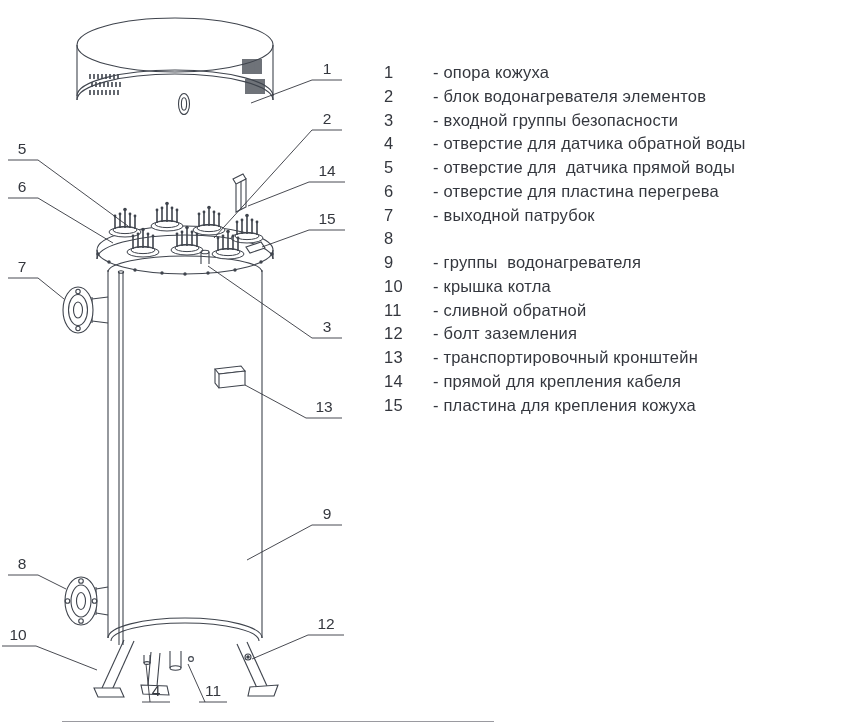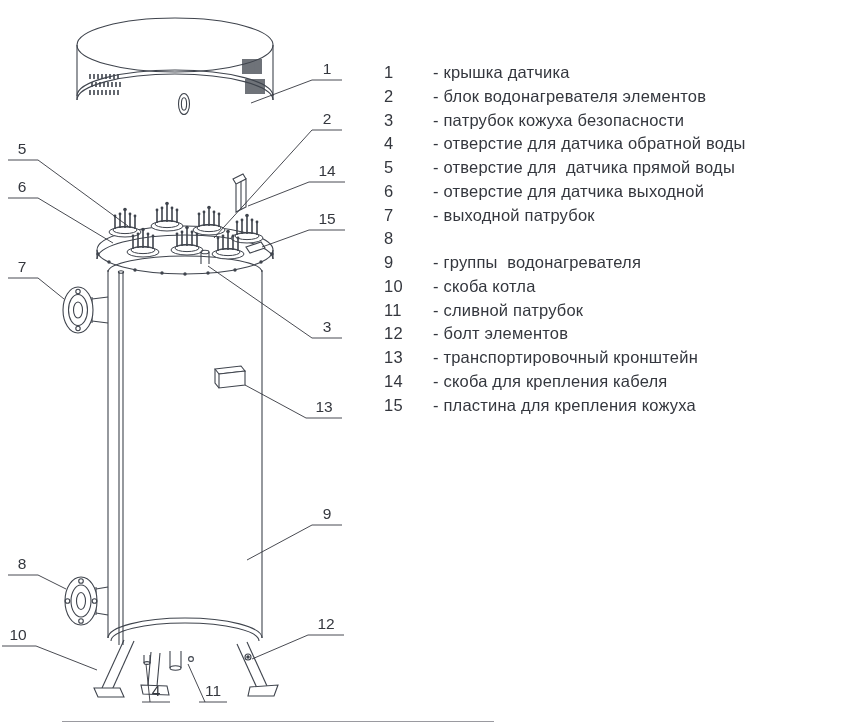--- a/index.html
+++ b/index.html
@@ -212,72 +212,72 @@
       <text class="cnum" x="22" y="569">8</text>
       <text class="cnum" x="18" y="640">10</text>
       <text class="cnum" x="156" y="696">4</text>
       <text class="cnum" x="213" y="696">11</text>
     </g>
   </svg>
 
   <div class="legend">
     <div class="legend-row">
       <span class="legend-no">1</span>
-      <span class="legend-text">- крышка датчика</span>
+      <span class="legend-text">- опора кожуха</span>
     </div>
     <div class="legend-row">
       <span class="legend-no">2</span>
       <span class="legend-text">- блок водонагревателя элементов</span>
     </div>
     <div class="legend-row">
       <span class="legend-no">3</span>
-      <span class="legend-text">- патрубок кожуха безопасности</span>
+      <span class="legend-text">- входной группы безопасности</span>
     </div>
     <div class="legend-row">
       <span class="legend-no">4</span>
       <span class="legend-text">- отверстие для датчика обратной воды</span>
     </div>
     <div class="legend-row">
       <span class="legend-no">5</span>
       <span class="legend-text">- отверстие для  датчика прямой воды</span>
     </div>
     <div class="legend-row">
       <span class="legend-no">6</span>
-      <span class="legend-text">- отверстие для датчика выходной</span>
+      <span class="legend-text">- отверстие для пластина перегрева</span>
     </div>
     <div class="legend-row">
       <span class="legend-no">7</span>
       <span class="legend-text">- выходной патрубок</span>
     </div>
     <div class="legend-row">
       <span class="legend-no">8</span>
     </div>
     <div class="legend-row">
       <span class="legend-no">9</span>
       <span class="legend-text">- группы  водонагревателя</span>
     </div>
     <div class="legend-row">
       <span class="legend-no">10</span>
-      <span class="legend-text">- скоба котла</span>
+      <span class="legend-text">- крышка котла</span>
     </div>
     <div class="legend-row">
       <span class="legend-no">11</span>
-      <span class="legend-text">- сливной патрубок</span>
+      <span class="legend-text">- сливной обратной</span>
     </div>
     <div class="legend-row">
       <span class="legend-no">12</span>
-      <span class="legend-text">- болт элементов</span>
+      <span class="legend-text">- болт заземления</span>
     </div>
     <div class="legend-row">
       <span class="legend-no">13</span>
       <span class="legend-text">- транспортировочный кронштейн</span>
     </div>
     <div class="legend-row">
       <span class="legend-no">14</span>
-      <span class="legend-text">- скоба для крепления кабеля</span>
+      <span class="legend-text">- прямой для крепления кабеля</span>
     </div>
     <div class="legend-row">
       <span class="legend-no">15</span>
       <span class="legend-text">- пластина для крепления кожуха</span>
     </div>
   </div>
 
   <div class="bottom-rule"></div>
 </div>
 

